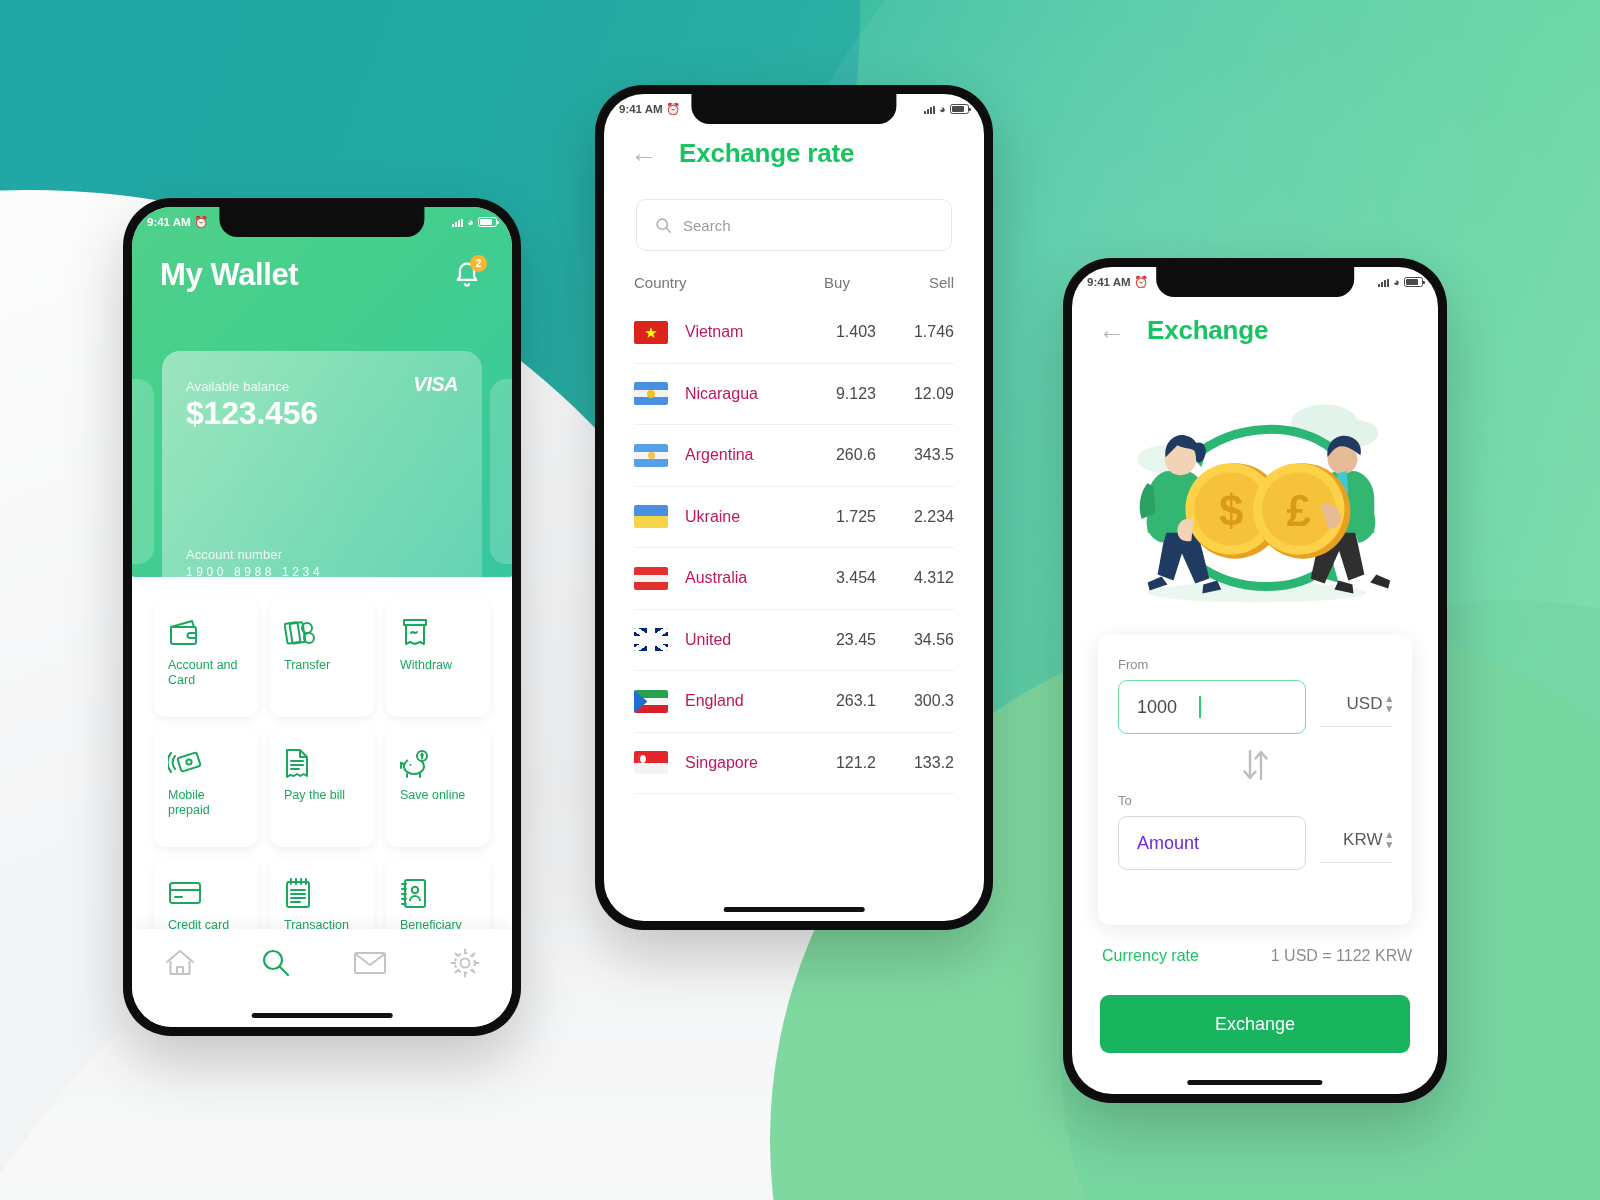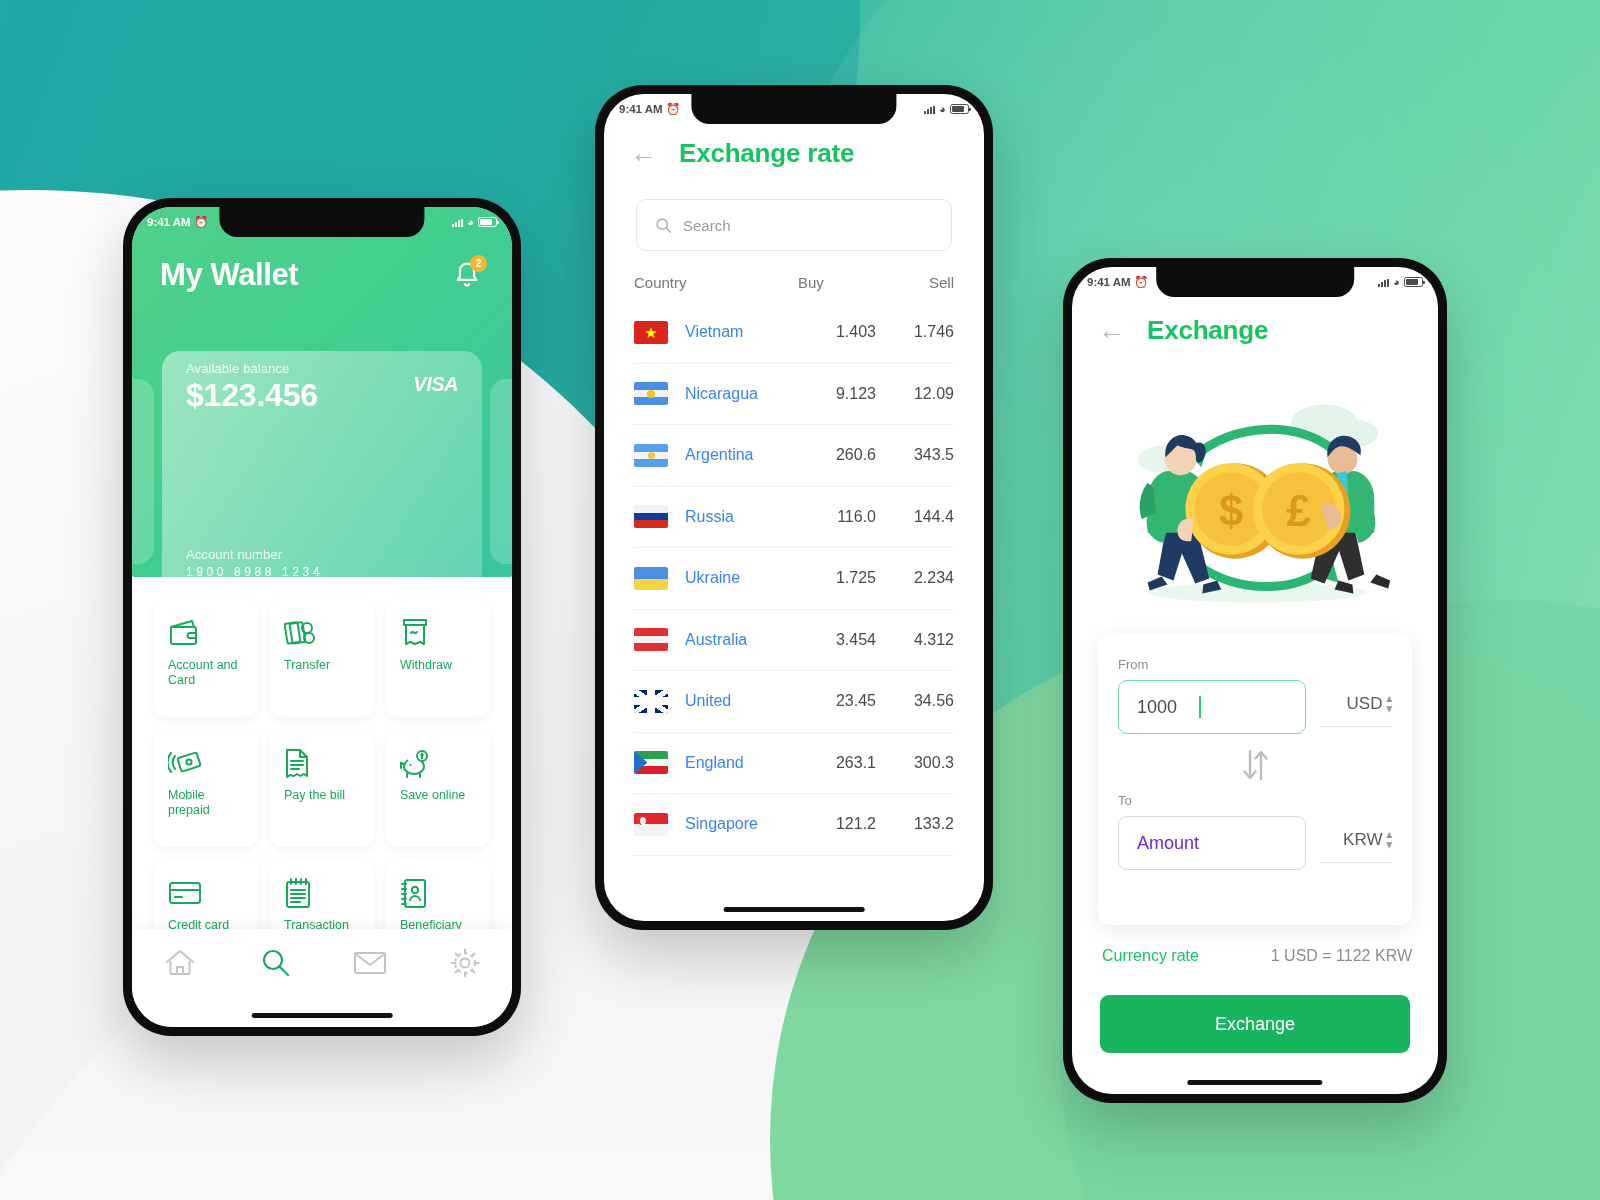--- a/index.html
+++ b/index.html
@@ -149,21 +149,21 @@
     position:absolute; top:172px; width:44px; height:185px;
     background: rgba(255,255,255,.20); border-radius:16px;
   }
   .ghost-l { left: -22px; }
   .ghost-r { right: -22px; }
 
   .w-card {
     position:absolute; top:144px; left:30px; right:30px; height:250px;
     border-radius:18px;
     background: linear-gradient(120deg, rgba(255,255,255,.46) 0%, rgba(255,255,255,.30) 60%, rgba(255,255,255,.22) 100%);
-    padding: 10px 24px;
+    padding: 28px 24px;
     color:#fff;
   }
   .w-lbl { font-size:13px; color: rgba(255,255,255,.88); letter-spacing:.1px; }
   .w-bal { font-size:32px; font-weight:bold; margin-top:1px; letter-spacing:-.2px; }
   .w-visa {
     position:absolute; right:24px; top:22px;
     font-size:20px; font-weight:bold; font-style:italic; letter-spacing:-.5px;
     color:#fff;
   }
   .w-accwrap { position:absolute; left:24px; bottom:22px; }
@@ -207,29 +207,29 @@
     position:absolute; top:105px; left:32px; right:32px; height:52px;
     border:1.4px solid #e6e6e6; border-radius:10px;
     display:flex; align-items:center; gap:11px; padding: 12px 18px;
   }
   .e-search-ph { color:#9b9b9b; font-size:15px; }
   .e-colhead {
     position:absolute; top:180px; left:30px; right:30px;
     display:flex; color:#777; font-size:15px;
   }
   .c-country { flex:1; }
-  .c-buy { width:78px; text-align:left; }
+  .c-buy { width:78px; text-align:center; }
   .c-sell { width:78px; text-align:right; }
   .e-list { position:absolute; top:208px; left:30px; right:30px; bottom:0; overflow:hidden; }
   .e-row {
     display:flex; align-items:center; height:61.5px;
     border-bottom:1.3px solid #f0f0f0;
   }
   .flag { width:34px; height:23px; border-radius:2px; overflow:hidden; position:relative; flex:0 0 34px; }
-  .r-name { flex:1; padding-left:17px; color:#3b82f6; font-size:16px; }
+  .r-name { flex:1; padding-left:17px; color:#be185d; font-size:16px; }
   .r-buy { width:78px; text-align:right; color:#4a4a4a; font-size:16px; }
   .r-sell { width:78px; text-align:right; color:#4a4a4a; font-size:16px; }
 
   
   .f-vn { background:#da251d; display:flex; align-items:center; justify-content:center; color:#ff0; font-size:15px; line-height:1; }
   .f-ni { background:linear-gradient(#4a90e2 33.3%,#f2f2f2 33.3% 66.6%,#4a90e2 66.6%); display:flex;align-items:center;justify-content:center; }
   .f-ni em { width:8px;height:8px;border-radius:50%;background:#f0c419;display:block; }
   .f-kr { background:#fff; display:flex; align-items:center; justify-content:center; position:relative; }
   .f-kr em { width:11px;height:11px;border-radius:50%;background:linear-gradient(90deg,#cd2e3a 50%,#0047a0 50%);display:block; }
   .f-kr::before,.f-kr::after{content:'';position:absolute;width:6px;height:1.5px;background:#222;}
@@ -558,26 +558,20 @@
       </div>
       <div class="e-row">
         <span class="flag f-ar">
             <em></em>
           </span>
         <span class="r-name">Argentina</span>
         <span class="r-buy">260.6</span>
         <span class="r-sell">343.5</span>
       </div>
       <div class="e-row">
-        <span class="flag f-ru"></span>
-        <span class="r-name">Russia</span>
-        <span class="r-buy">116.0</span>
-        <span class="r-sell">144.4</span>
-      </div>
-      <div class="e-row">
         <span class="flag f-ua"></span>
         <span class="r-name">Ukraine</span>
         <span class="r-buy">1.725</span>
         <span class="r-sell">2.234</span>
       </div>
       <div class="e-row">
         <span class="flag f-au"></span>
         <span class="r-name">Australia</span>
         <span class="r-buy">3.454</span>
         <span class="r-sell">4.312</span>

